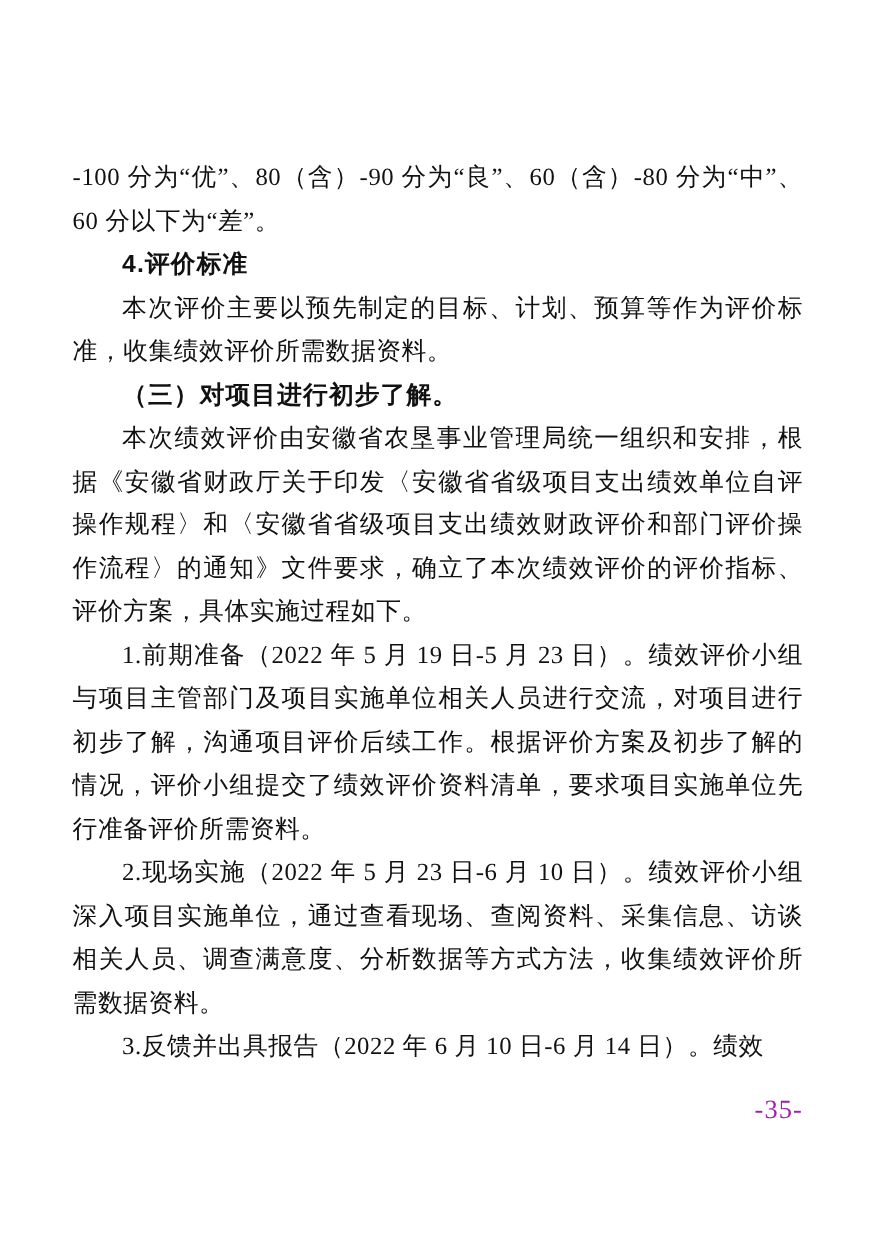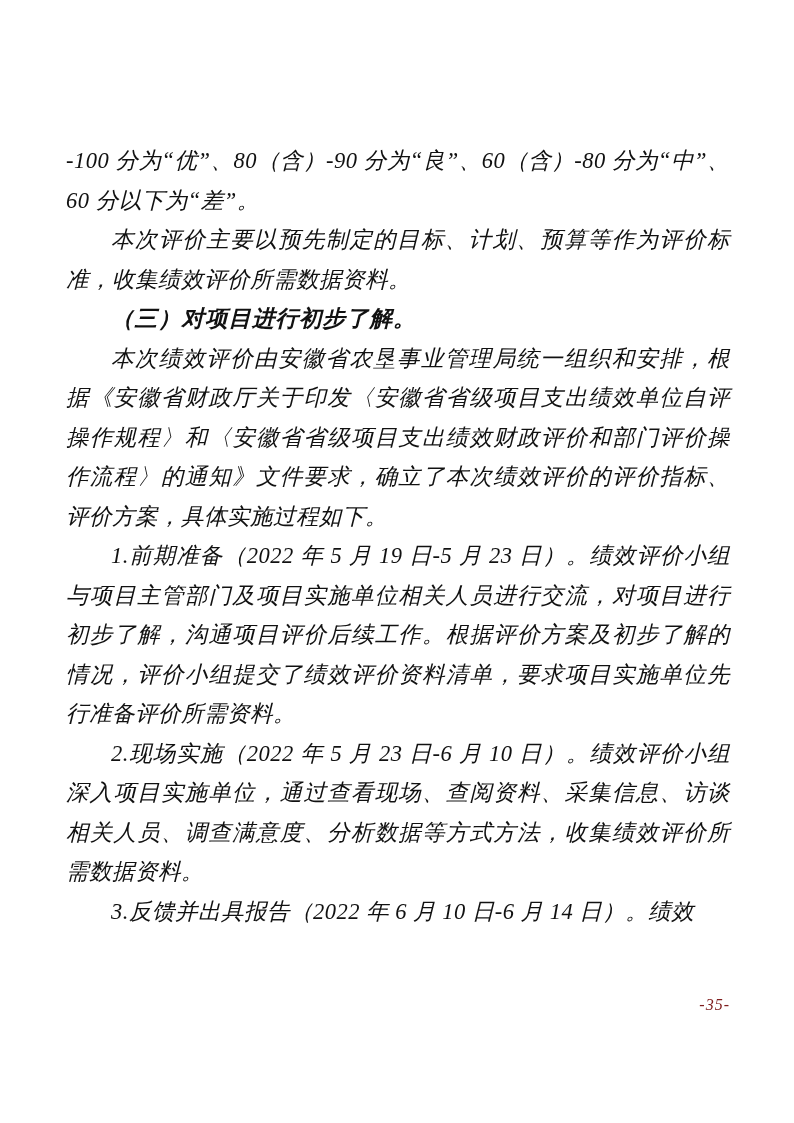--- a/index.html
+++ b/index.html
@@ -8,21 +8,20 @@
     background: #ffffff;
   }
   .page {
     position: relative;
     width: 794px;
     height: 1123px;
     background: #ffffff;
     overflow: hidden;
     font-family: "Liberation Serif", "DejaVu Serif", serif;
     color: #111111;
-    font-style: italic;
   }
   .content {
     position: absolute;
     top: 141px;
     left: 66px;
     width: 664px;
     font-size: 22.5px;
     line-height: 39.5px;
     text-align: justify;
     letter-spacing: 0.5px;
@@ -40,32 +39,33 @@
   .heading {
     font-family: "Liberation Sans", "DejaVu Sans", sans-serif;
     font-weight: bold;
     text-indent: 2em;
     letter-spacing: 1px;
   }
   .page-number {
     position: absolute;
     top: 996px;
     right: 64px;
-    font-size: 16px;
+    font-size: 24px;
     letter-spacing: 1px;
     font-family: "Liberation Serif", "DejaVu Serif", serif;
-    color: #7f1d1d;
+    color: #a21caf;
   }
 </style>
 </head>
 <body>
 
 <div class="page">
   <div class="content">
     <p class="par par-continuation">-100 分为“优”、80（含）-90 分为“良”、60（含）-80 分为“中”、60 分以下为“差”。</p>
+    <p class="heading">4.评价标准</p>
     <p class="par">本次评价主要以预先制定的目标、计划、预算等作为评价标准，收集绩效评价所需数据资料。</p>
     <p class="heading">（三）对项目进行初步了解。</p>
     <p class="par">本次绩效评价由安徽省农垦事业管理局统一组织和安排，根据《安徽省财政厅关于印发〈安徽省省级项目支出绩效单位自评操作规程〉和〈安徽省省级项目支出绩效财政评价和部门评价操作流程〉的通知》文件要求，确立了本次绩效评价的评价指标、评价方案，具体实施过程如下。</p>
     <p class="par">1.前期准备（2022 年 5 月 19 日-5 月 23 日）。绩效评价小组与项目主管部门及项目实施单位相关人员进行交流，对项目进行初步了解，沟通项目评价后续工作。根据评价方案及初步了解的情况，评价小组提交了绩效评价资料清单，要求项目实施单位先行准备评价所需资料。</p>
     <p class="par">2.现场实施（2022 年 5 月 23 日-6 月 10 日）。绩效评价小组深入项目实施单位，通过查看现场、查阅资料、采集信息、访谈相关人员、调查满意度、分析数据等方式方法，收集绩效评价所需数据资料。</p>
     <p class="par">3.反馈并出具报告（2022 年 6 月 10 日-6 月 14 日）。绩效</p>
   </div>
 
   <div class="page-number">-35-</div>
 </div>

